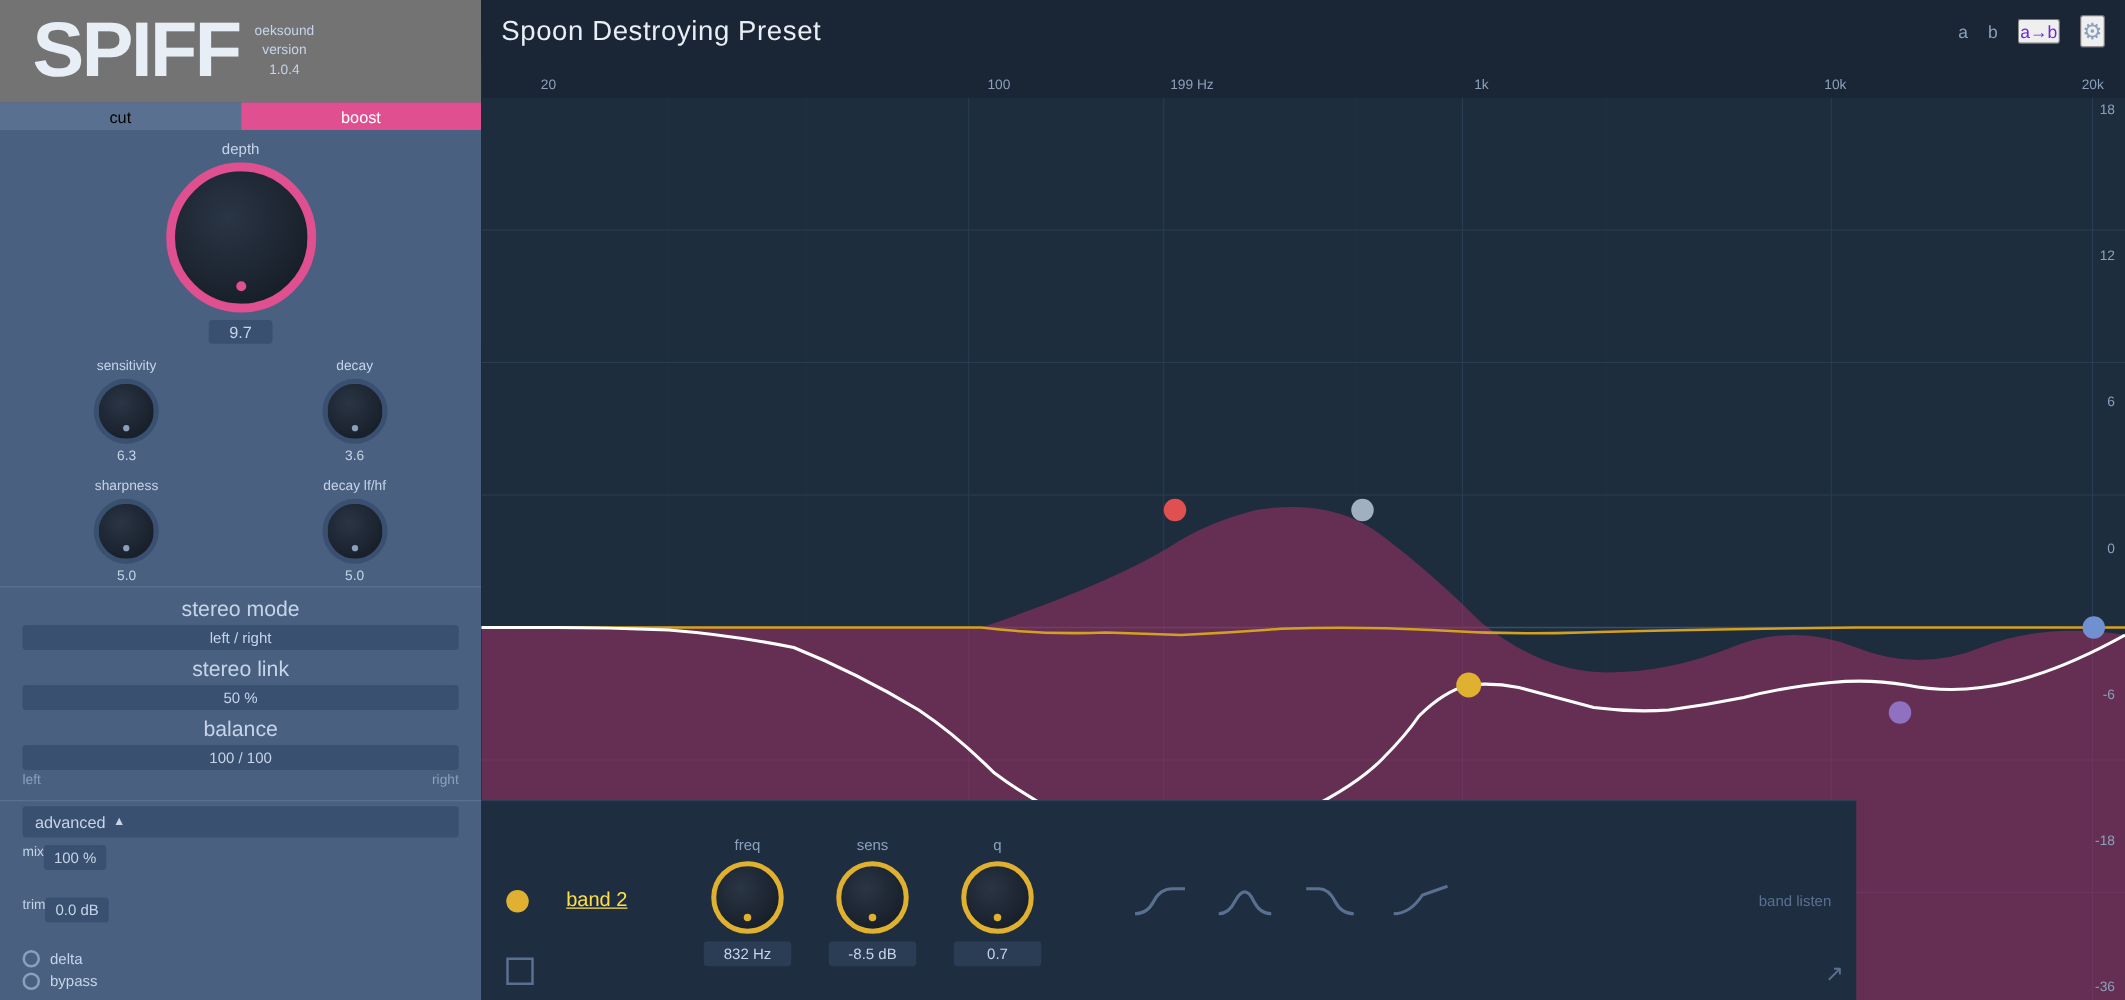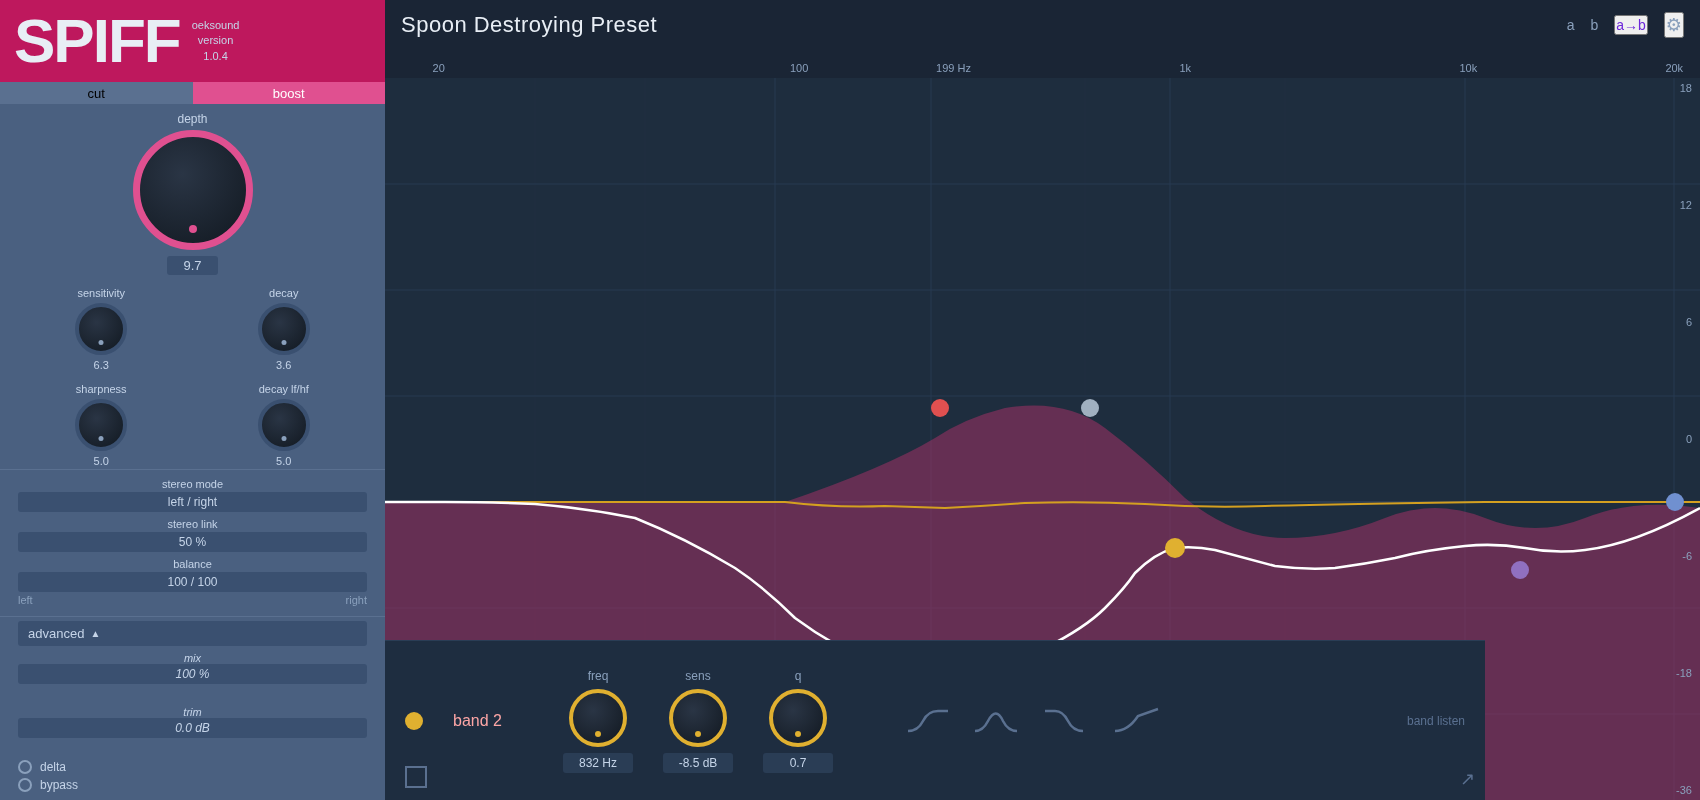--- a/index.html
+++ b/index.html
@@ -19,22 +19,22 @@
       background: #4a6080;
       display: flex;
       flex-direction: column;
       height: 800px;
       position: relative;
     }
 
     .logo-area {
       display: flex;
       align-items: center;
-      padding: 10px 14px;
-      background: #be185d;
+      padding: 10px 26px;
+      background: #737373;
     }
     .logo-text {
       font-size: 62px;
       font-weight: 900;
       color: #e8eef5;
       letter-spacing: -2px;
       line-height: 1;
     }
     .version-text {
       font-size: 11px;
@@ -157,21 +157,21 @@
       padding: 8px 18px 4px 18px;
       border-top: 1px solid #5a7090;
     }
     .stereo-row {
       display: flex;
       flex-direction: column;
       margin-bottom: 6px;
     }
     .stereo-label {
       color: #c5d4e8;
-      font-size: 11px;
+      font-size: 17px;
       text-align: center;
       margin-bottom: 2px;
     }
     .stereo-value-box {
       background: #3a5070;
       color: #c5d4e8;
       font-size: 12px;
       text-align: center;
       padding: 3px 8px;
       border-radius: 3px;
@@ -201,23 +201,22 @@
       padding: 5px 10px;
       border-radius: 3px;
       margin-bottom: 6px;
     }
     .advanced-header-arrow {
       margin-left: 6px;
       font-size: 10px;
     }
     .advanced-row {
       display: flex;
-      flex-direction: column;
+      flex-direction: row;
       margin-bottom: 22px;
-      font-style: italic;
     }
     .advanced-label {
       color: #c5d4e8;
       font-size: 11px;
       text-align: center;
     }
     .advanced-value-box {
       background: #3a5070;
       color: #c5d4e8;
       font-size: 12px;
@@ -352,23 +351,24 @@
       padding: 0 20px;
       gap: 30px;
     }
     .band-dot {
       width: 18px; height: 18px;
       border-radius: 50%;
       background: #e0b030;
       flex-shrink: 0;
     }
     .band-name {
-      color: #fca5a5;
+      color: #fde047;
       font-size: 16px;
       min-width: 80px;
+      text-decoration: underline;
     }
     .band-listen-label {
       color: #5a7090;
       font-size: 12px;
       margin-left: 20px;
     }
 
     .band-knob-group {
       display: flex;
       flex-direction: column;

